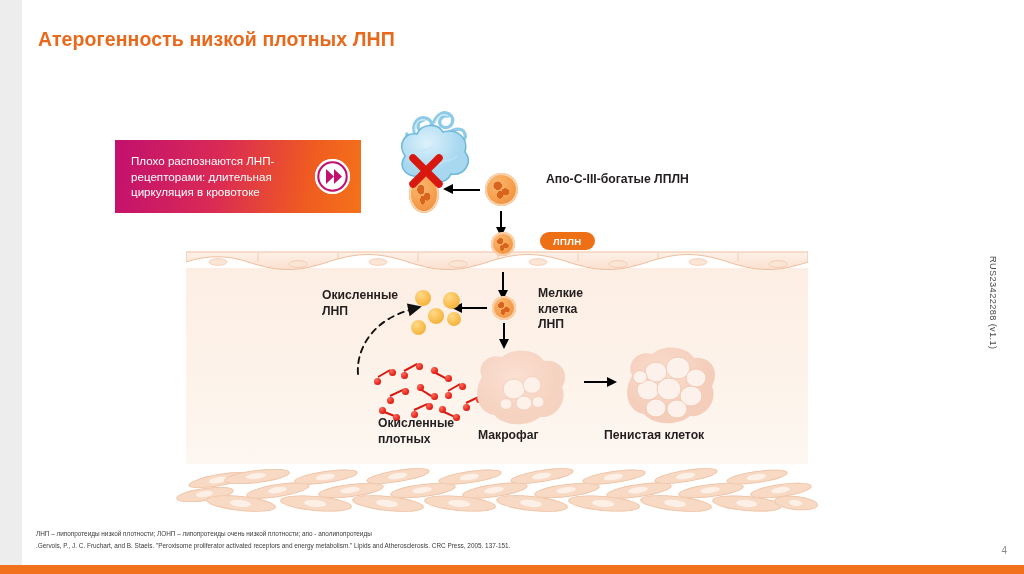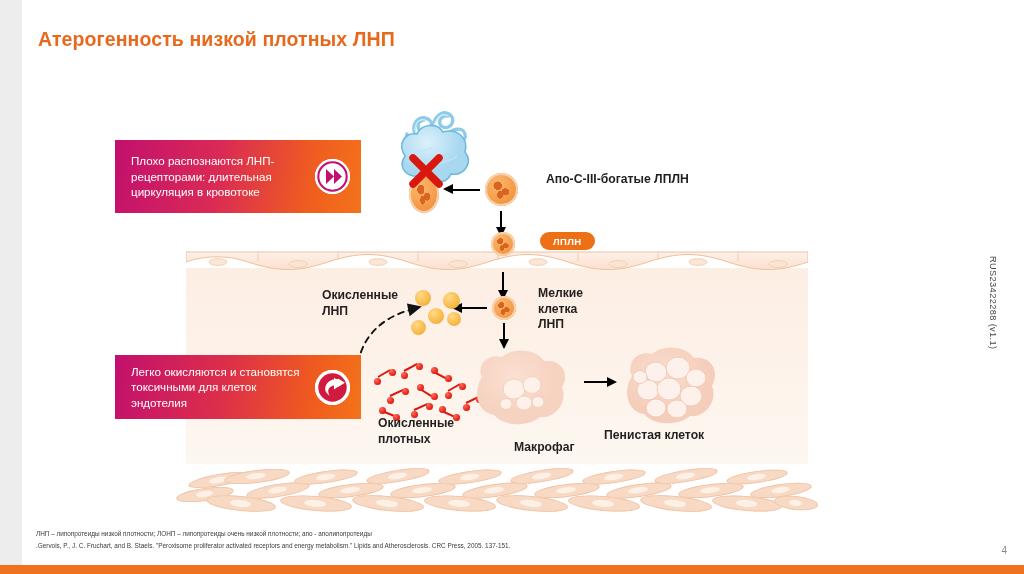--- a/index.html
+++ b/index.html
@@ -277,21 +277,21 @@
     <path d="M12,30 C6,18 18,6 32,10 C44,0 66,2 74,14 C92,12 100,28 92,40
              C98,54 86,72 70,70 C58,80 34,80 24,68 C8,66 2,46 12,30 Z" fill="url(#macG)"></path>
     <g fill="#fdf1ea" stroke="#f3cdb8" stroke-width=".9">
       <ellipse cx="44" cy="42" rx="11" ry="10"></ellipse>
       <ellipse cx="62" cy="38" rx="9" ry="8.5"></ellipse>
       <ellipse cx="54" cy="56" rx="8" ry="7"></ellipse>
       <ellipse cx="36" cy="57" rx="6" ry="5.5"></ellipse>
       <ellipse cx="68" cy="55" rx="6" ry="5.5"></ellipse>
     </g>
   </svg>
-  <div class="lbl" style="left:478px;top:440px;margin-left:36px;">Макрофаг</div>
+  <div class="lbl" style="left:478px;top:428px;">Макрофаг</div>
 
   <div class="arr" style="left:584px;top:381px;width:26px;height:2px;"></div>
   <div class="arrhead" style="left:607px;top:376.5px;border-top:5.5px solid transparent;border-bottom:5.5px solid transparent;border-left:10px solid #000;"></div>
 
   <svg class="cellblob" style="left:620px;top:344px;width:100px;height:84px;" viewBox="0 0 100 84">
     <defs>
       <radialGradient id="foamG" cx="42%" cy="36%">
         <stop offset="0" stop-color="#fbdecf"></stop>
           <stop offset="1" stop-color="#f5cebb"></stop>
       </radialGradient>
@@ -347,35 +347,20 @@
     <div class="badge">
       <svg width="35" height="35" viewBox="0 0 35 35">
         <circle cx="17.5" cy="17.5" r="17.5" fill="#ffffff"></circle>
         <circle cx="17.5" cy="17.5" r="14.2" fill="none" stroke="#c2106e" stroke-width="2.1"></circle>
         <path d="M11,10 L19,17.5 L11,25 Z" fill="#c2106e"></path>
         <path d="M19,10 L27,17.5 L19,25 Z" fill="#c2106e"></path>
       </svg>
     </div>
   </div>
 
-  <div class="callout callout-b">
-    <div class="ctext">Легко окисляются и становятся токсичными для  клеток эндотелия</div>
-    <div class="badge">
-      <svg width="35" height="35" viewBox="0 0 35 35">
-        <circle cx="17.5" cy="17.5" r="17.5" fill="#ffffff"></circle>
-        <circle cx="17.5" cy="17.5" r="14.2" fill="#d11a3f"></circle>
-        <path d="M23,9 C11,9 8,18 12,24 C9,17 14,12 23,12 L23,17 L30,12.8 L23,8.6 Z" fill="#ffffff"></path>
-        <path d="M22.5,11.5 C14,11.5 10.5,18 13.5,23.5 C17,27.5 24,26.5 25.5,21
-                 L19,21 L19,25.5 L12,25.5 L12,14 L22.5,14 Z" fill="#ffffff" opacity="0"></path>
-        <path d="M21,13 C13,13 10,20 14,25.5 C11.5,19.5 15,16 21,16 L21,20 L28,15.8 Z" fill="#d11a3f" opacity="0"></path>
-        <path d="M13,24.5 C9,19.5 10.5,12.5 19,11.5 L19,7.8 L27.5,13.6 L19,19.4 L19,15.6
-                 C13.5,16.4 11.8,20.5 14.6,25.8 Z" fill="#ffffff"></path>
-      </svg>
-    </div>
-  </div>
 
 
   <div class="fn1">ЛНП – липопротеиды низкой плотности; ЛОНП – липопротеиды очень низкой плотности; апо - аполипопротеиды</div>
   <div class="fn2">.Gervois, P., J. C. Fruchart, and B. Staels. "Peroxisome proliferator activated receptors and energy metabolism." Lipids and Atherosclerosis. CRC Press, 2005. 137-151.</div>
 
   <div class="rightcode">RUS23422288 (v1.1)</div>
   <div class="pagenum">4</div>
 
   <div class="bottom-bar"></div>
   <div class="rail-notch"></div>

